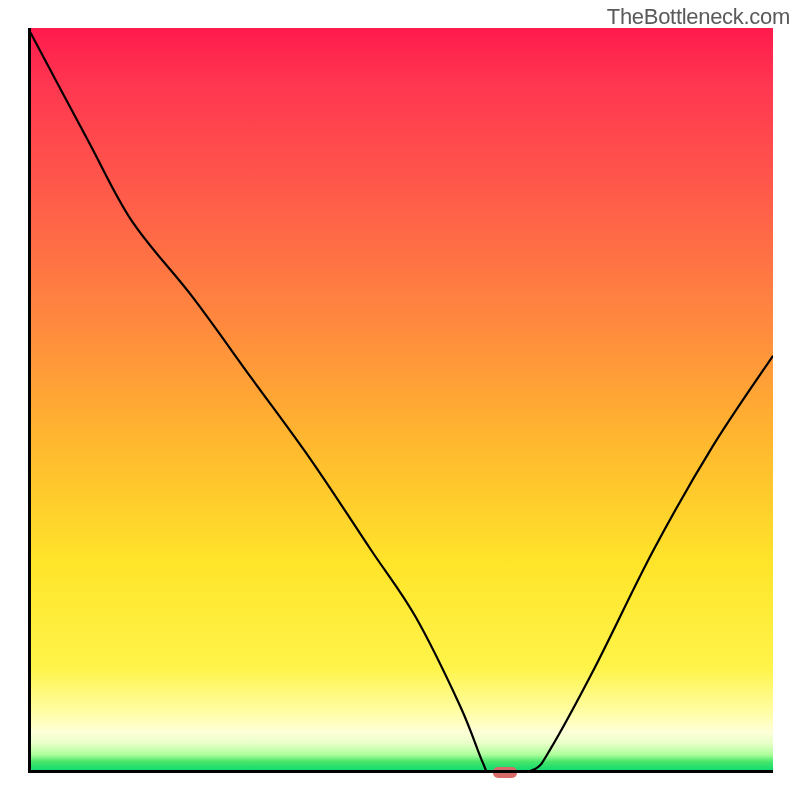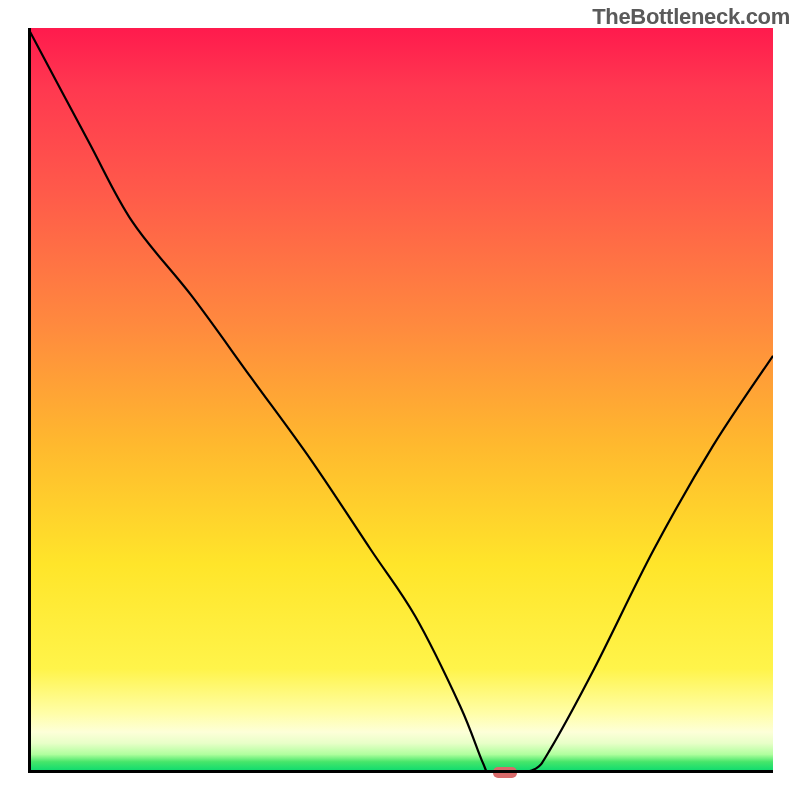--- a/index.html
+++ b/index.html
@@ -9,21 +9,21 @@
     background: #ffffff;
     position: relative;
     font-family: Arial, sans-serif;
     overflow: hidden;
   }
   .watermark {
     position: absolute;
     top: 4px;
     right: 10px;
     font-size: 22px;
-    font-weight: 700;
+    font-weight: 400;
     color: #5a5a5a;
     z-index: 10;
     letter-spacing: -0.3px;
   }
   .plot-area {
     position: absolute;
     left: 28px;
     top: 28px;
     width: 745px;
     height: 745px;

